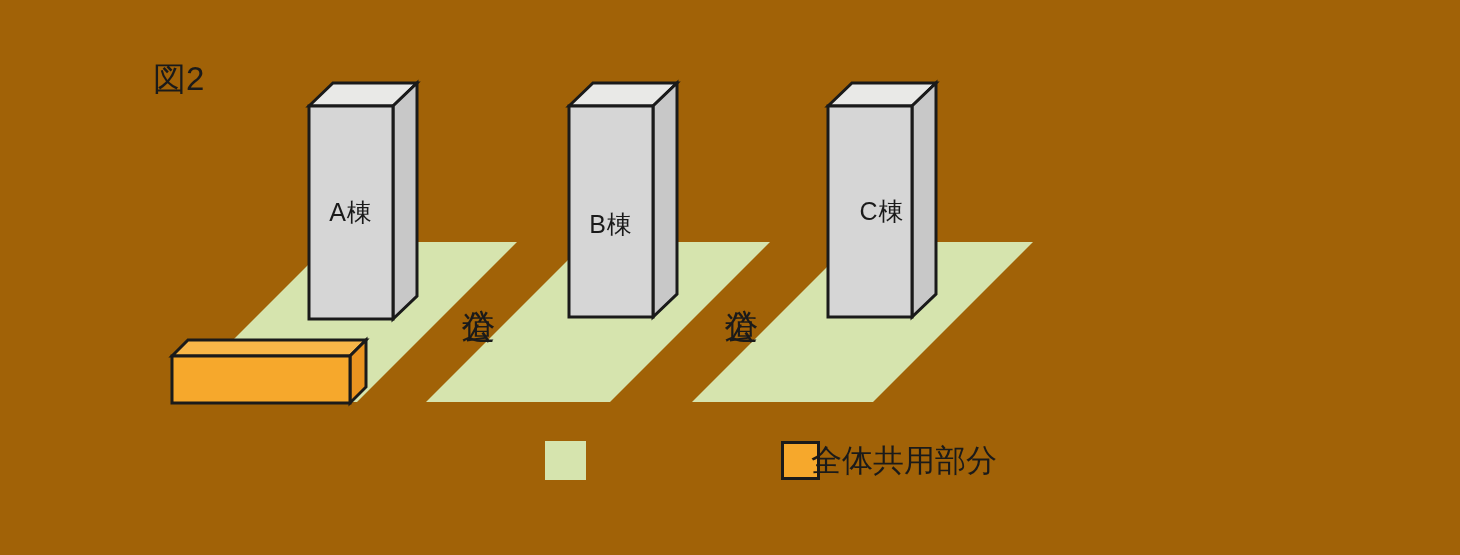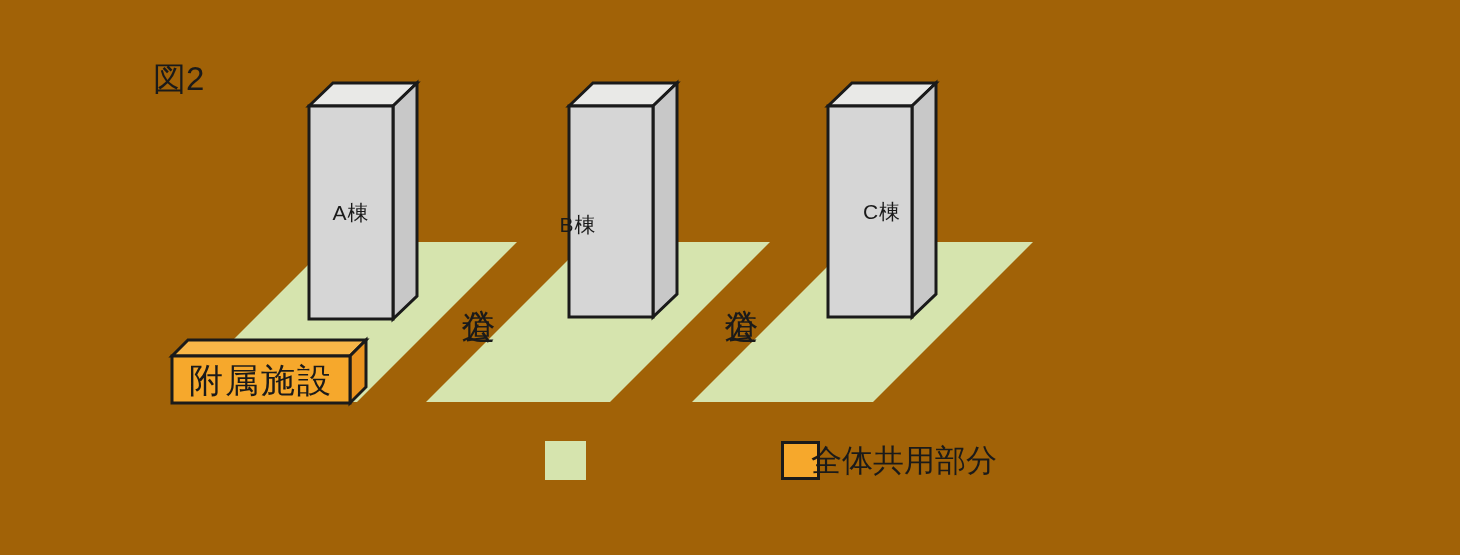--- a/index.html
+++ b/index.html
@@ -9,24 +9,24 @@
     background:#a16207;
     overflow:hidden;
     font-family:"Liberation Sans","DejaVu Sans",sans-serif;
     color:#1a1a1a;
   }
   #scene-svg{position:absolute;left:0;top:0;width:1460px;height:555px;}
   .label{position:absolute;color:#1a1a1a;}
   .fig-title{left:153px;top:62px;font-size:33px;line-height:1;}
   .bldg-label{
     display:flex;align-items:center;justify-content:center;
-    font-size:21px;line-height:1;letter-spacing:1px;
+    font-size:25px;line-height:1;letter-spacing:1px;
   }
   .bldg-label.a{left:309px;top:106px;width:84px;height:213px;}
-  .bldg-label.b{left:536px;top:106px;width:84px;height:236px;}
+  .bldg-label.b{left:569px;top:106px;width:84px;height:236px;}
   .bldg-label.c{left:828px;top:106px;width:108px;height:211px;}
   .road-label{
     width:44px;text-align:center;
     writing-mode:vertical-rl;text-orientation:upright;
     font-size:34px;line-height:1.0;letter-spacing:1px;
   }
   .road-label.r1{left:452px;top:283px;}
   .road-label.r2{left:715px;top:283px;}
   .annex-label{
     left:172px;top:356px;width:178px;height:47px;
@@ -75,20 +75,19 @@
 
   <div class="label fig-title">図2</div>
 
   <div class="label bldg-label a">A棟</div>
   <div class="label bldg-label b">B棟</div>
   <div class="label bldg-label c">C棟</div>
 
   <div class="label road-label r1">公道</div>
   <div class="label road-label r2">公道</div>
 
-  <div class="label annex-label">附属施設</div>
 
   <div class="legend-swatch site" style="background-color: rgb(214, 228, 174);"></div>
 
   <div class="legend-swatch common" style="background-color: rgb(246, 168, 44);"></div>
   <div class="legend-label common">全体共用部分</div>
 
 </div>
 
 </body></html>

